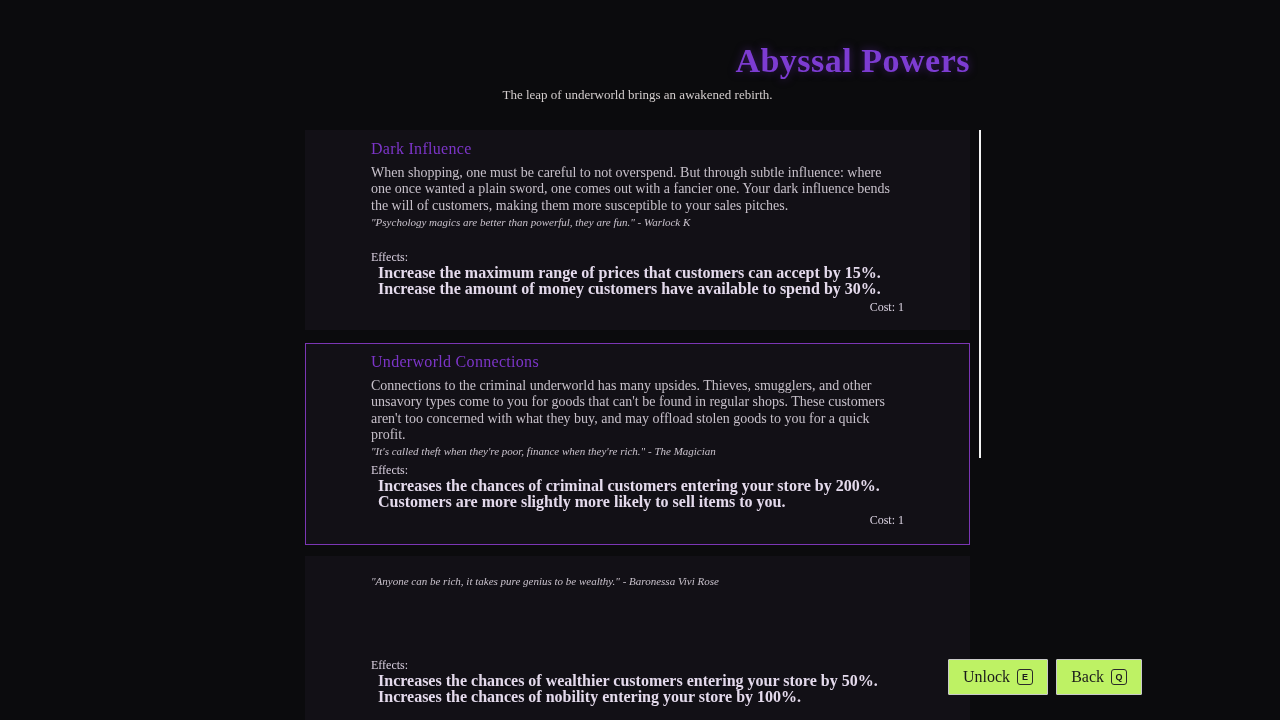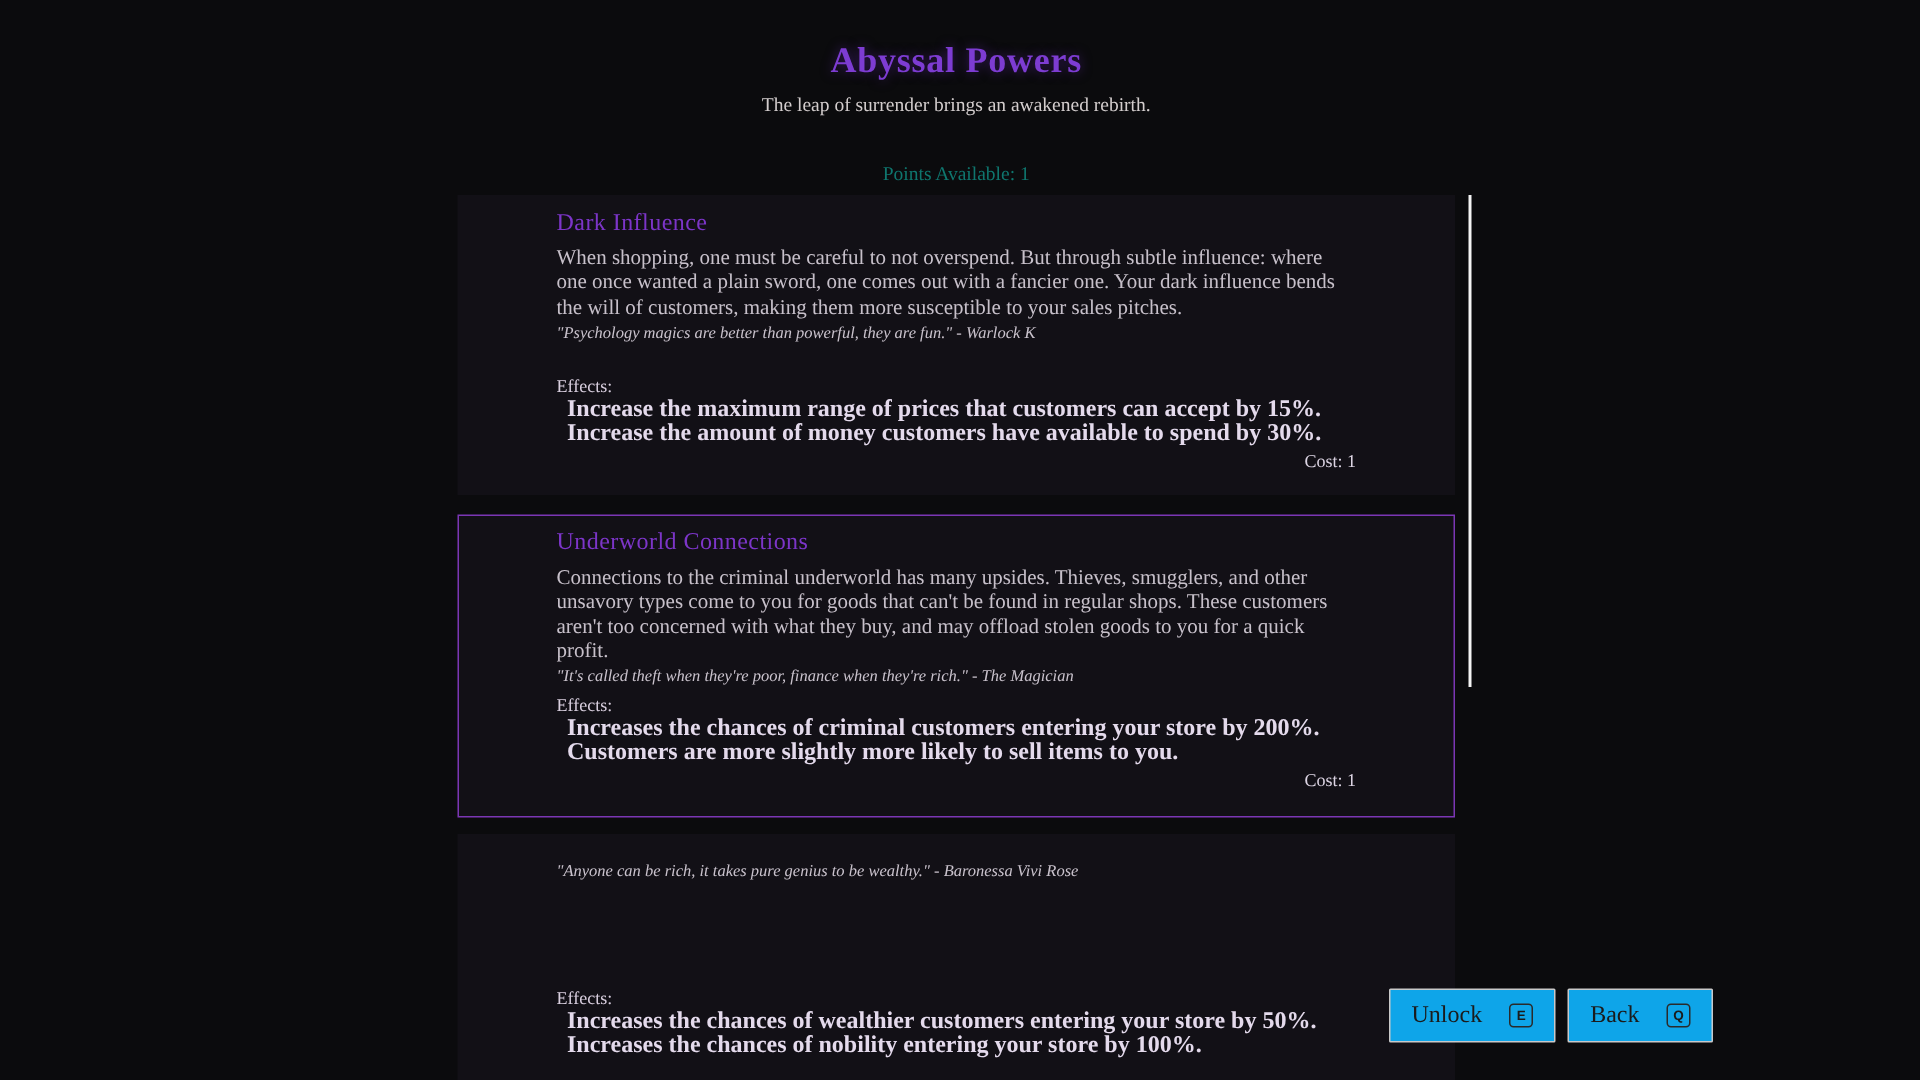--- a/index.html
+++ b/index.html
@@ -12,26 +12,27 @@
     font-family: "Liberation Serif", "DejaVu Serif", serif;
     overflow: hidden;
   }
   
   .header {
     position: absolute;
     left: 305px; top: 0; width: 665px;
     text-align: center;
   }
   .page-title {
-    margin-top: 28px;
-    font-size: 24px;
+    margin-top: 42px;
+    font-size: 34px;
     font-weight: bold;
     color: #7d3cd2;
     letter-spacing: 0.5px;
     text-shadow: 0 0 8px rgba(96, 40, 170, 0.55);
+    text-align: right;
   }
   .page-subtitle {
     margin-top: 7px;
     font-size: 13px;
     color: #d3cdcd;
   }
   .points-available {
     margin-top: 30px;
     font-size: 13px;
     color: #0f766e;
@@ -111,24 +112,24 @@
   .actions {
     position: absolute;
     right: 138px; top: 659px;
     display: flex;
     gap: 8px;
   }
   .action-button {
     display: inline-flex;
     align-items: center;
     justify-content: center;
-    gap: 18px;
+    gap: 7px;
     height: 36px;
     padding: 0 14px;
-    background: #0ea5e9;
+    background: #bef264;
     border: 1px solid #c9c9c9;
     border-radius: 1px;
     font-family: "Liberation Serif", "DejaVu Serif", serif;
     font-size: 16px;
     color: #1b1b1b;
     cursor: pointer;
   }
   .key-badge {
     display: inline-flex;
     align-items: center;
@@ -142,21 +143,21 @@
     color: #1b1b1b;
   }
 </style>
 </head>
 <body>
 
 <div class="stage">
 
   <div class="header">
     <div class="page-title">Abyssal Powers</div>
-    <div class="page-subtitle">The leap of surrender brings an awakened rebirth.</div>
+    <div class="page-subtitle">The leap of underworld brings an awakened rebirth.</div>
     <div class="points-available">Points Available: 1</div>
   </div>
 
   <div class="cards">
 
     <div class="power-card">
       <div class="power-name">Dark Influence</div>
       <div class="power-desc-block">
         <div class="power-desc">When shopping, one must be careful to not overspend. But through subtle influence: where one once wanted a plain sword, one comes out with a fancier one. Your dark influence bends the will of customers, making them more susceptible to your sales pitches.</div>
         <div class="power-quote">"Psychology magics are better than powerful, they are fun." -  Warlock K</div>

